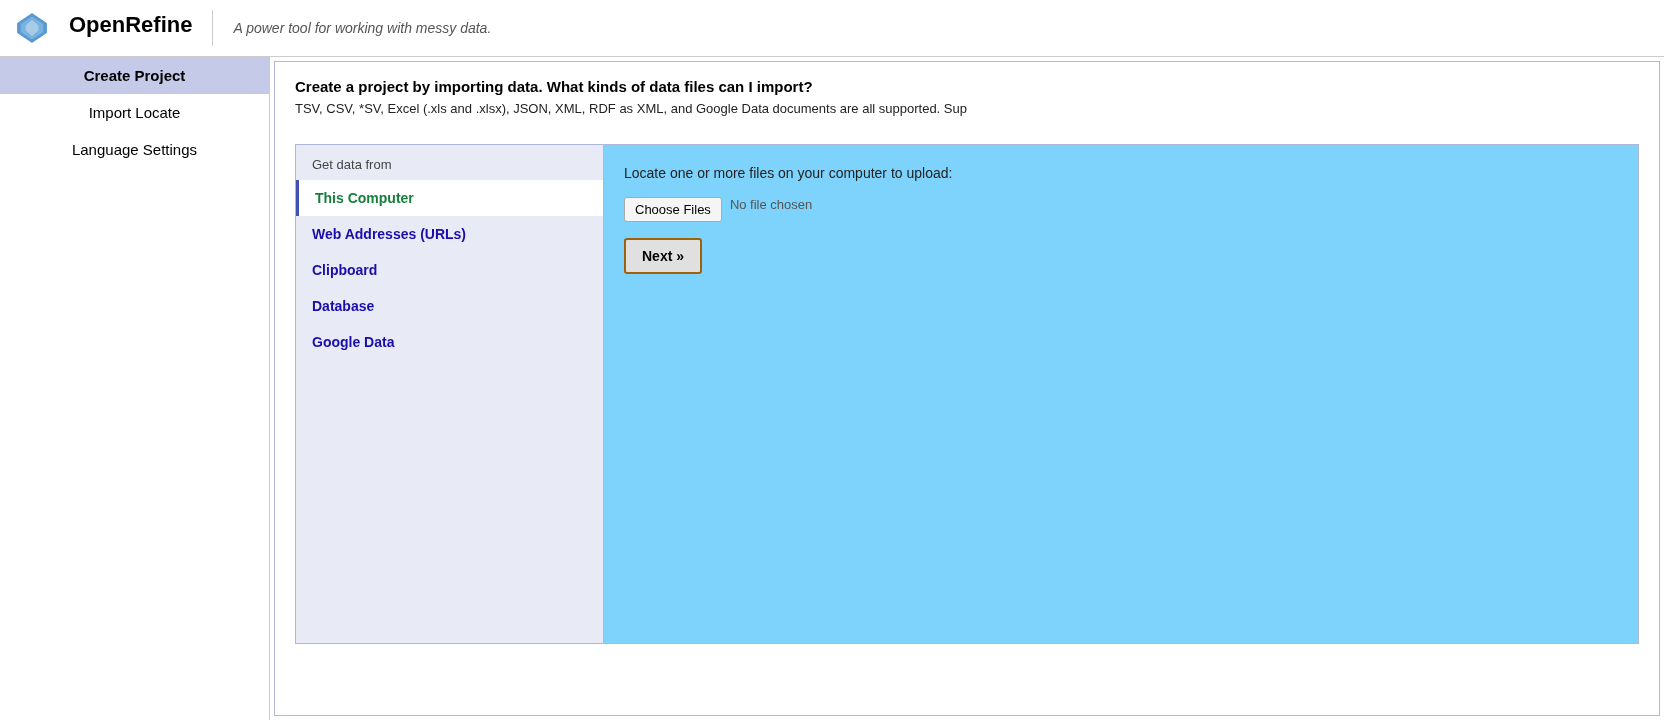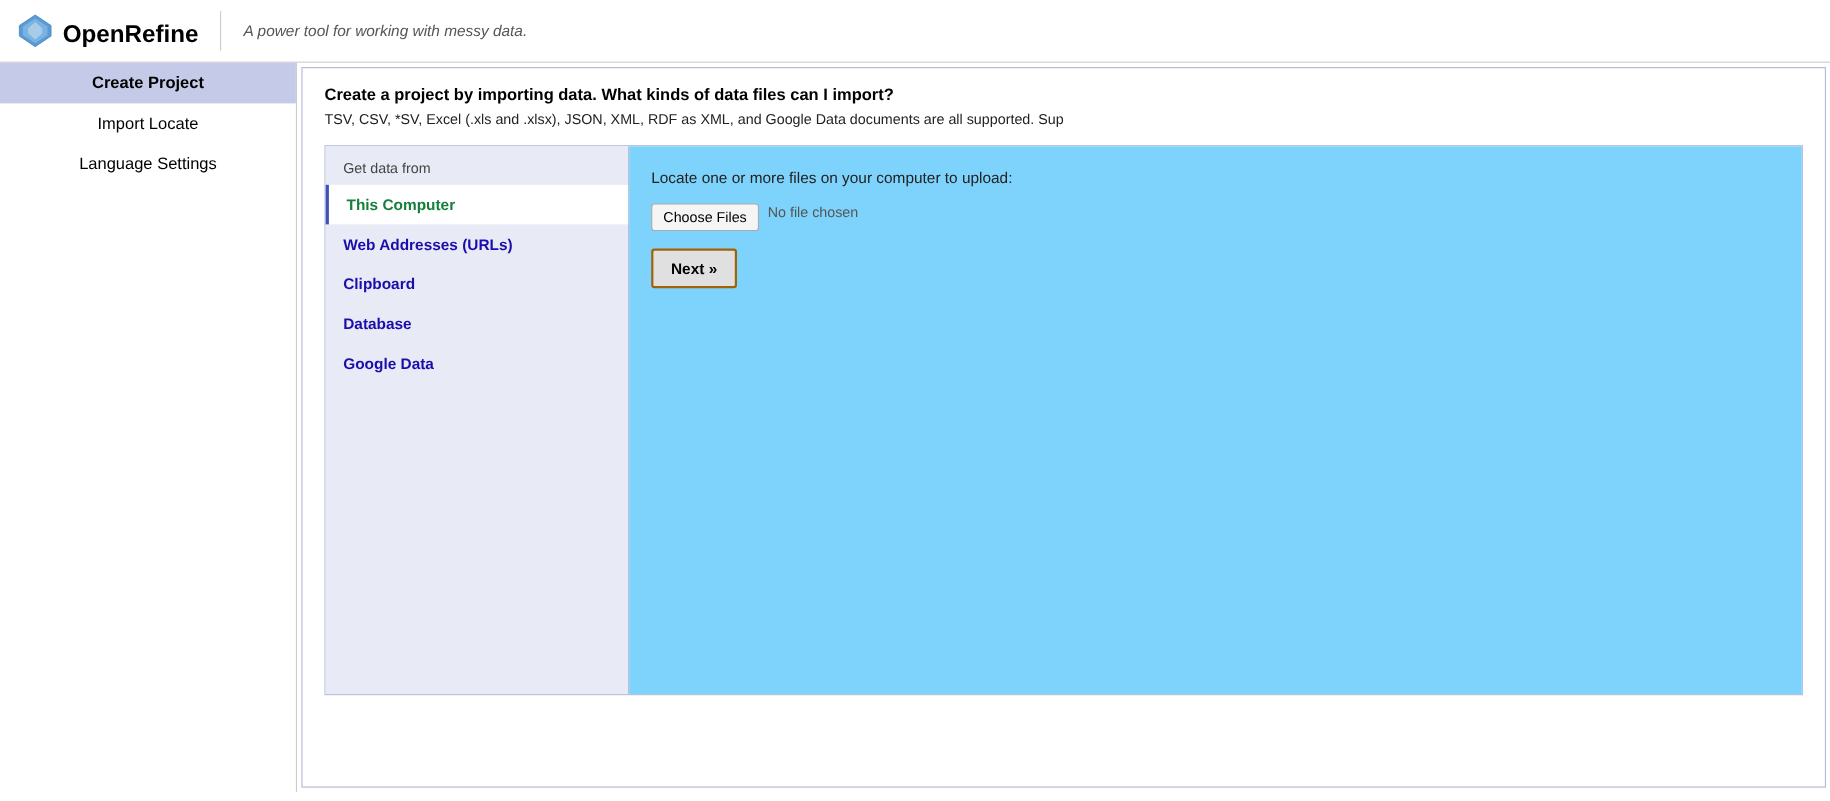--- a/index.html
+++ b/index.html
@@ -8,22 +8,22 @@
     
     #header {
       display: flex;
       align-items: center;
       padding: 10px 16px;
       border-bottom: 1px solid #ccc;
       gap: 12px;
     }
     #header .logo-area {
       display: flex;
-      align-items: flex-end;
-      gap: 9px;
+      align-items: flex-start;
+      gap: 21px;
     }
     #header .logo-diamond {
       width: 32px;
       height: 32px;
     }
     #header .app-name {
       font-size: 22px;
       font-weight: bold;
       color: #000;
     }
@@ -75,36 +75,36 @@
     }
 
     .main-title {
       font-size: 15px;
       font-weight: bold;
       margin-bottom: 6px;
     }
     .main-subtitle {
       font-size: 13px;
       color: #222;
-      margin-bottom: 16px;
+      margin-bottom: 28px;
       white-space: nowrap;
       overflow: hidden;
       text-overflow: ellipsis;
     }
 
     
     #import-area {
       display: flex;
       border: 1px solid #b0b8d8;
       min-height: 500px;
     }
 
     
     #source-panel {
-      width: 276px;
+      width: 308px;
       flex-shrink: 0;
       background: #e8eaf6;
       border-right: 1px solid #b0b8d8;
       padding: 0;
     }
     .source-label {
       padding: 12px 16px 8px 16px;
       font-size: 13px;
       color: #444;
     }

